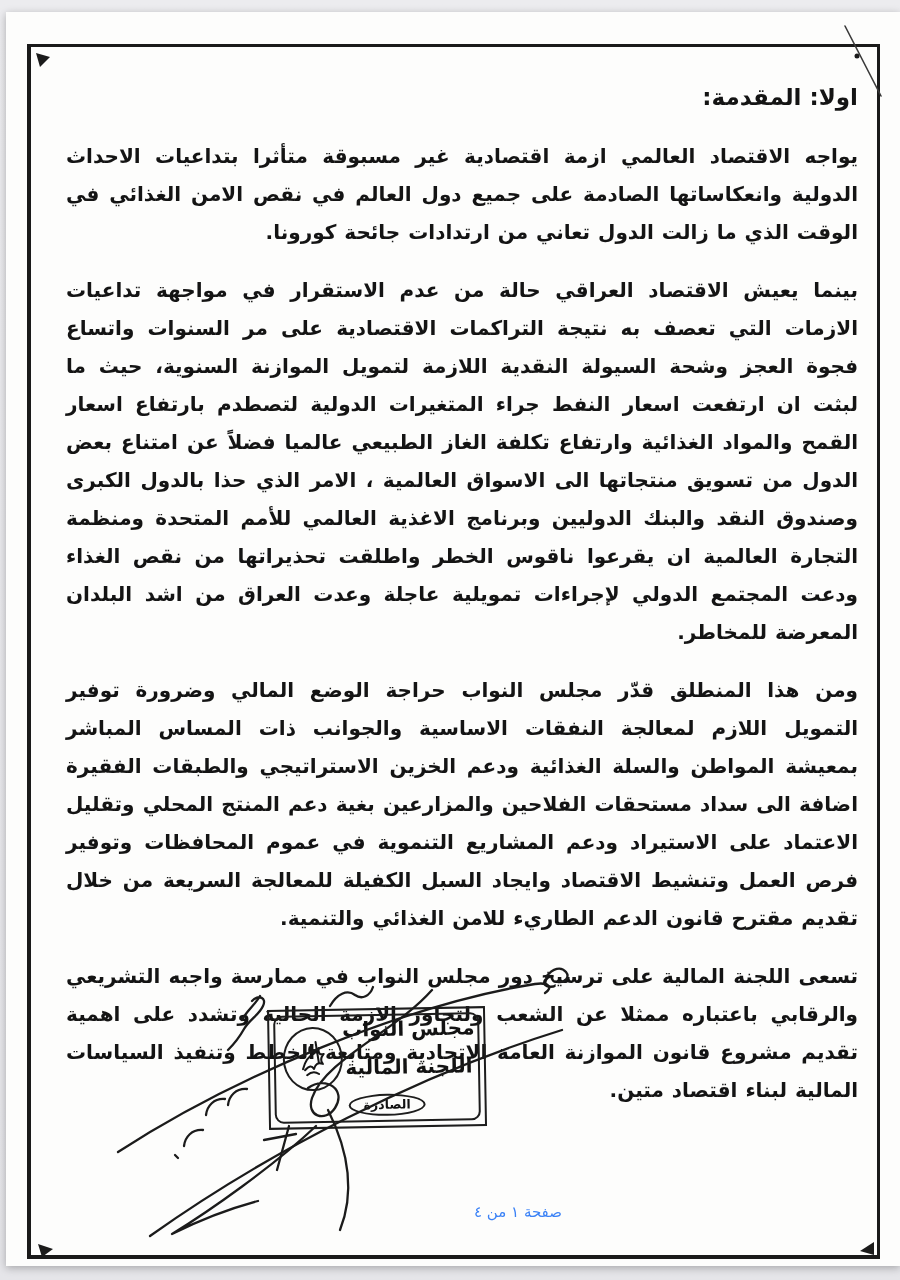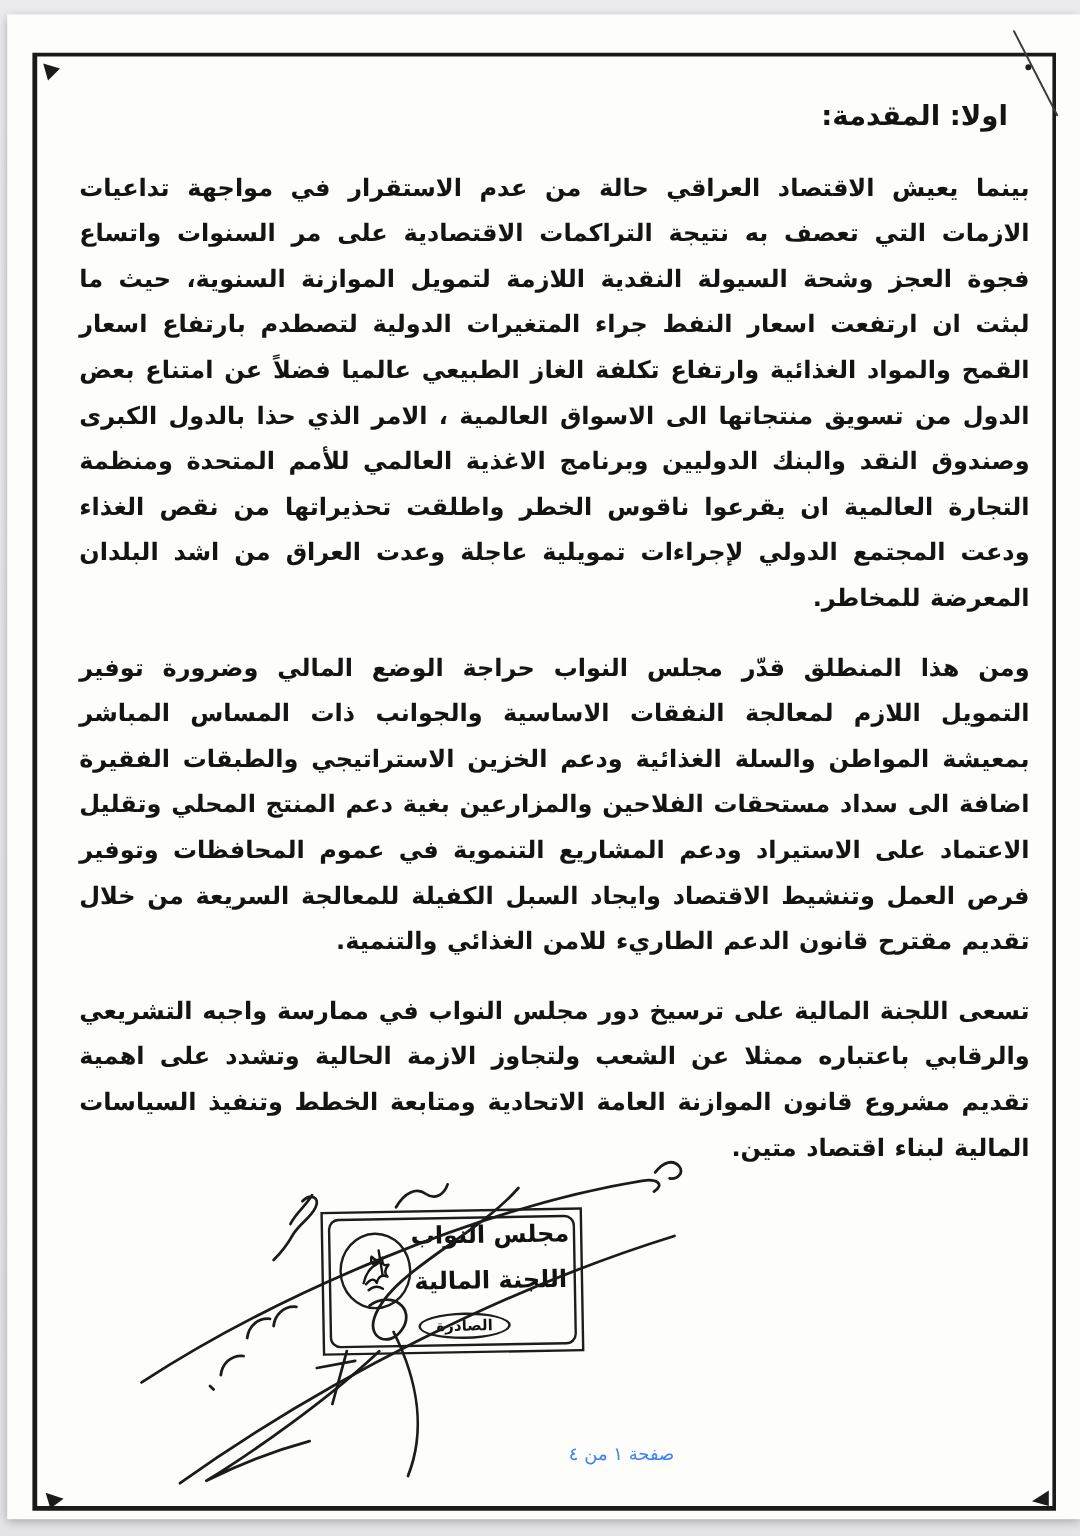--- a/index.html
+++ b/index.html
@@ -3,21 +3,21 @@
 <meta charset="utf-8">
 <style>
   html,body{margin:0;padding:0;width:900px;height:1280px;overflow:hidden;}
   body{background:#e7e7ea;font-family:"DejaVu Sans",sans-serif;}
   .scan{position:absolute;inset:0;background:linear-gradient(180deg,#ececef 0%,#e5e5e9 100%);}
   .page{position:absolute;left:6px;top:12px;width:894px;height:1254px;background:#fdfdfc;
         box-shadow:0 2px 8px rgba(0,0,0,.28);}
   .frame{position:absolute;left:21px;top:32px;right:20px;bottom:7px;
          border:3px solid #1a1a1a;border-left-width:4px;border-bottom-width:4px;}
   .content{position:absolute;top:72px;right:42px;left:60px;direction:rtl;color:#141414;}
-  .doc-title{font-size:23px;font-weight:bold;margin:0 18px 27px 0;}
+  .doc-title{font-size:23px;font-weight:bold;margin:0 0 27px 0;}
   .para{font-size:20px;font-weight:bold;line-height:38px;margin:0 0 20px 0;
         text-align:justify;word-spacing:1px;}
   
   .stamp{position:absolute;left:262px;top:996px;width:214px;height:116px;
          border:2px solid #1d1d1d;transform:rotate(-1deg);background:rgba(255,255,255,.0);z-index:2;color:#121212;}
   .stamp-inner{position:absolute;inset:4px;border:2px solid #1d1d1d;border-radius:9px;}
   .emblem{position:absolute;left:13px;top:16px;width:56px;height:60px;border:2px solid #1d1d1d;border-radius:50%;}
   .emblem svg{position:absolute;inset:0;}
   .stamp-org{position:absolute;left:70px;right:6px;top:7px;font-size:20px;font-weight:bold;
              text-align:center;direction:rtl;white-space:nowrap;}
@@ -33,20 +33,21 @@
 </style>
 </head>
 <body>
 
 <div class="scan">
   <div class="page">
     <div class="frame"></div>
 
     <div class="content">
       <h1 class="doc-title">اولا: المقدمة:</h1>
+      <p class="para">يواجه الاقتصاد العالمي ازمة اقتصادية غير مسبوقة متأثرا بتداعيات الاحداث الدولية وانعكاساتها الصادمة على جميع دول العالم في نقص الامن الغذائي في الوقت الذي ما زالت الدول تعاني من ارتدادات جائحة كورونا.</p>
       <p class="para">بينما يعيش الاقتصاد العراقي حالة من عدم الاستقرار في مواجهة تداعيات الازمات التي تعصف به نتيجة التراكمات الاقتصادية على مر السنوات واتساع فجوة العجز وشحة السيولة النقدية اللازمة لتمويل الموازنة السنوية، حيث ما لبثت ان ارتفعت اسعار النفط جراء المتغيرات الدولية لتصطدم بارتفاع اسعار القمح والمواد الغذائية وارتفاع تكلفة الغاز الطبيعي عالميا فضلاً عن امتناع بعض الدول من تسويق منتجاتها الى الاسواق العالمية ، الامر الذي حذا بالدول الكبرى وصندوق النقد والبنك الدوليين وبرنامج الاغذية العالمي للأمم المتحدة ومنظمة التجارة العالمية ان يقرعوا ناقوس الخطر واطلقت تحذيراتها من نقص الغذاء ودعت المجتمع الدولي لإجراءات تمويلية عاجلة وعدت العراق من اشد البلدان المعرضة للمخاطر.</p>
       <p class="para">ومن هذا المنطلق قدّر مجلس النواب حراجة الوضع المالي وضرورة توفير التمويل اللازم لمعالجة النفقات الاساسية والجوانب ذات المساس المباشر بمعيشة المواطن والسلة الغذائية ودعم الخزين الاستراتيجي والطبقات الفقيرة اضافة الى سداد مستحقات الفلاحين والمزارعين بغية دعم المنتج المحلي وتقليل الاعتماد على الاستيراد ودعم المشاريع التنموية في عموم المحافظات وتوفير فرص العمل وتنشيط الاقتصاد وايجاد السبل الكفيلة للمعالجة السريعة من خلال تقديم مقترح قانون الدعم الطاريء للامن الغذائي والتنمية.</p>
       <p class="para">تسعى اللجنة المالية على ترسيخ دور مجلس النواب في ممارسة واجبه التشريعي والرقابي باعتباره ممثلا عن الشعب ولتجاوز الازمة الحالية وتشدد على اهمية تقديم مشروع قانون الموازنة العامة الاتحادية ومتابعة الخطط وتنفيذ السياسات المالية لبناء اقتصاد متين.</p>
     </div>
 
     <div class="stamp">
       <div class="stamp-inner"></div>
       <div class="emblem">
         <svg viewBox="0 0 56 60">
           <g fill="none" stroke="#161616" stroke-width="2" stroke-linecap="round" stroke-linejoin="round">

